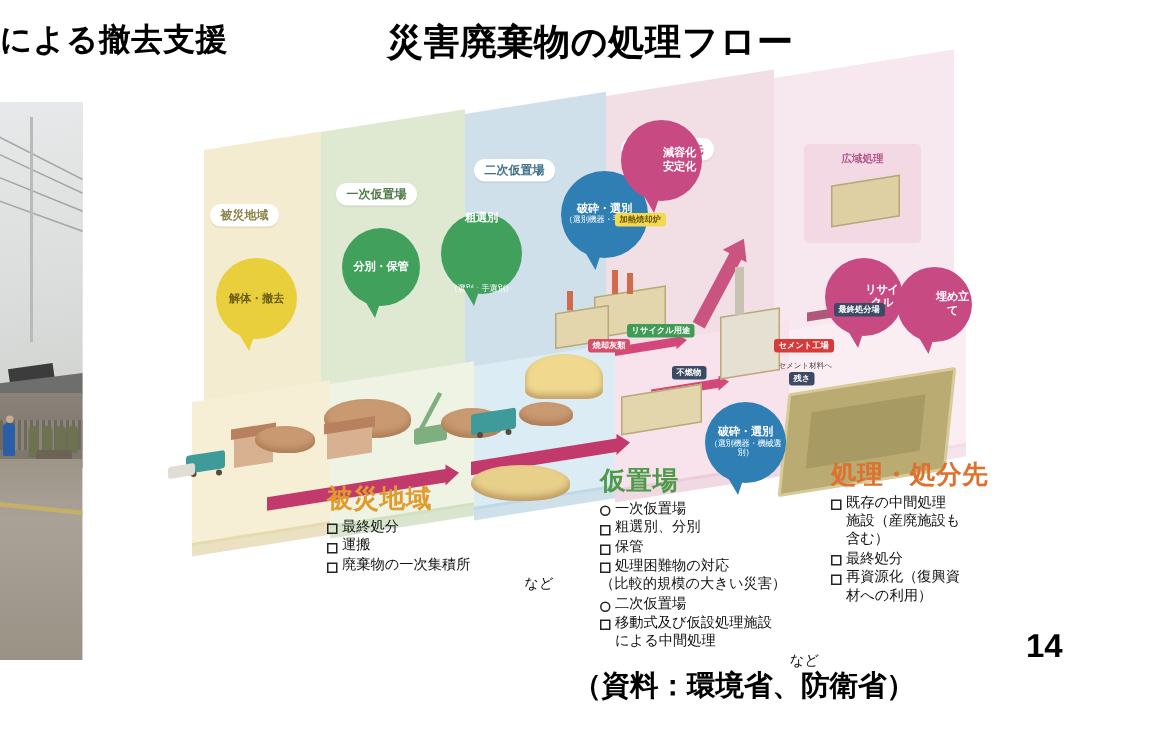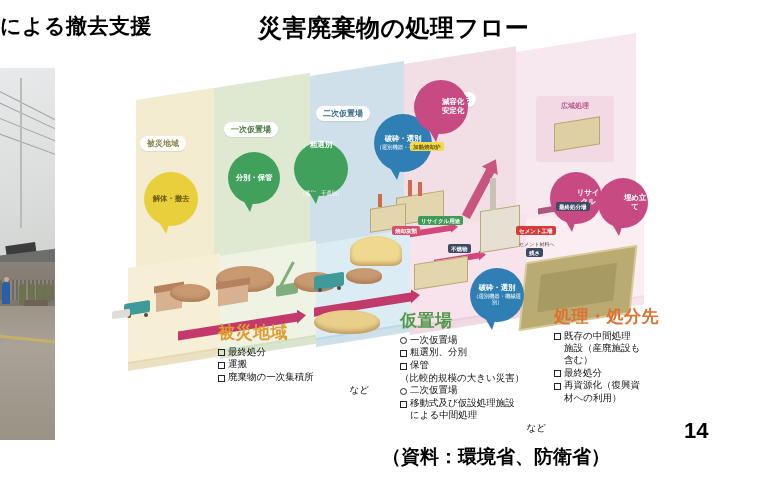--- a/index.html
+++ b/index.html
@@ -623,20 +623,21 @@
   </ul>
   <div class="nado">など</div>
 </div>
 
 <div class="legend-col" id="legend-karioki">
   <div class="legend-title t-green">仮置場</div>
   <ul>
     <li class="cir">一次仮置場</li>
     <li class="sq">粗選別、分別</li>
     <li class="sq">保管</li>
+    <li class="sq">処理困難物の対応</li>
     <li class="plain">（比較的規模の大きい災害）</li>
     <li class="cir">二次仮置場</li>
     <li class="sq">移動式及び仮設処理施設
 による中間処理</li>
   </ul>
   <div class="nado">など</div>
 </div>
 
 <div class="legend-col" id="legend-shori">
   <div class="legend-title t-pink">処理・処分先</div>

